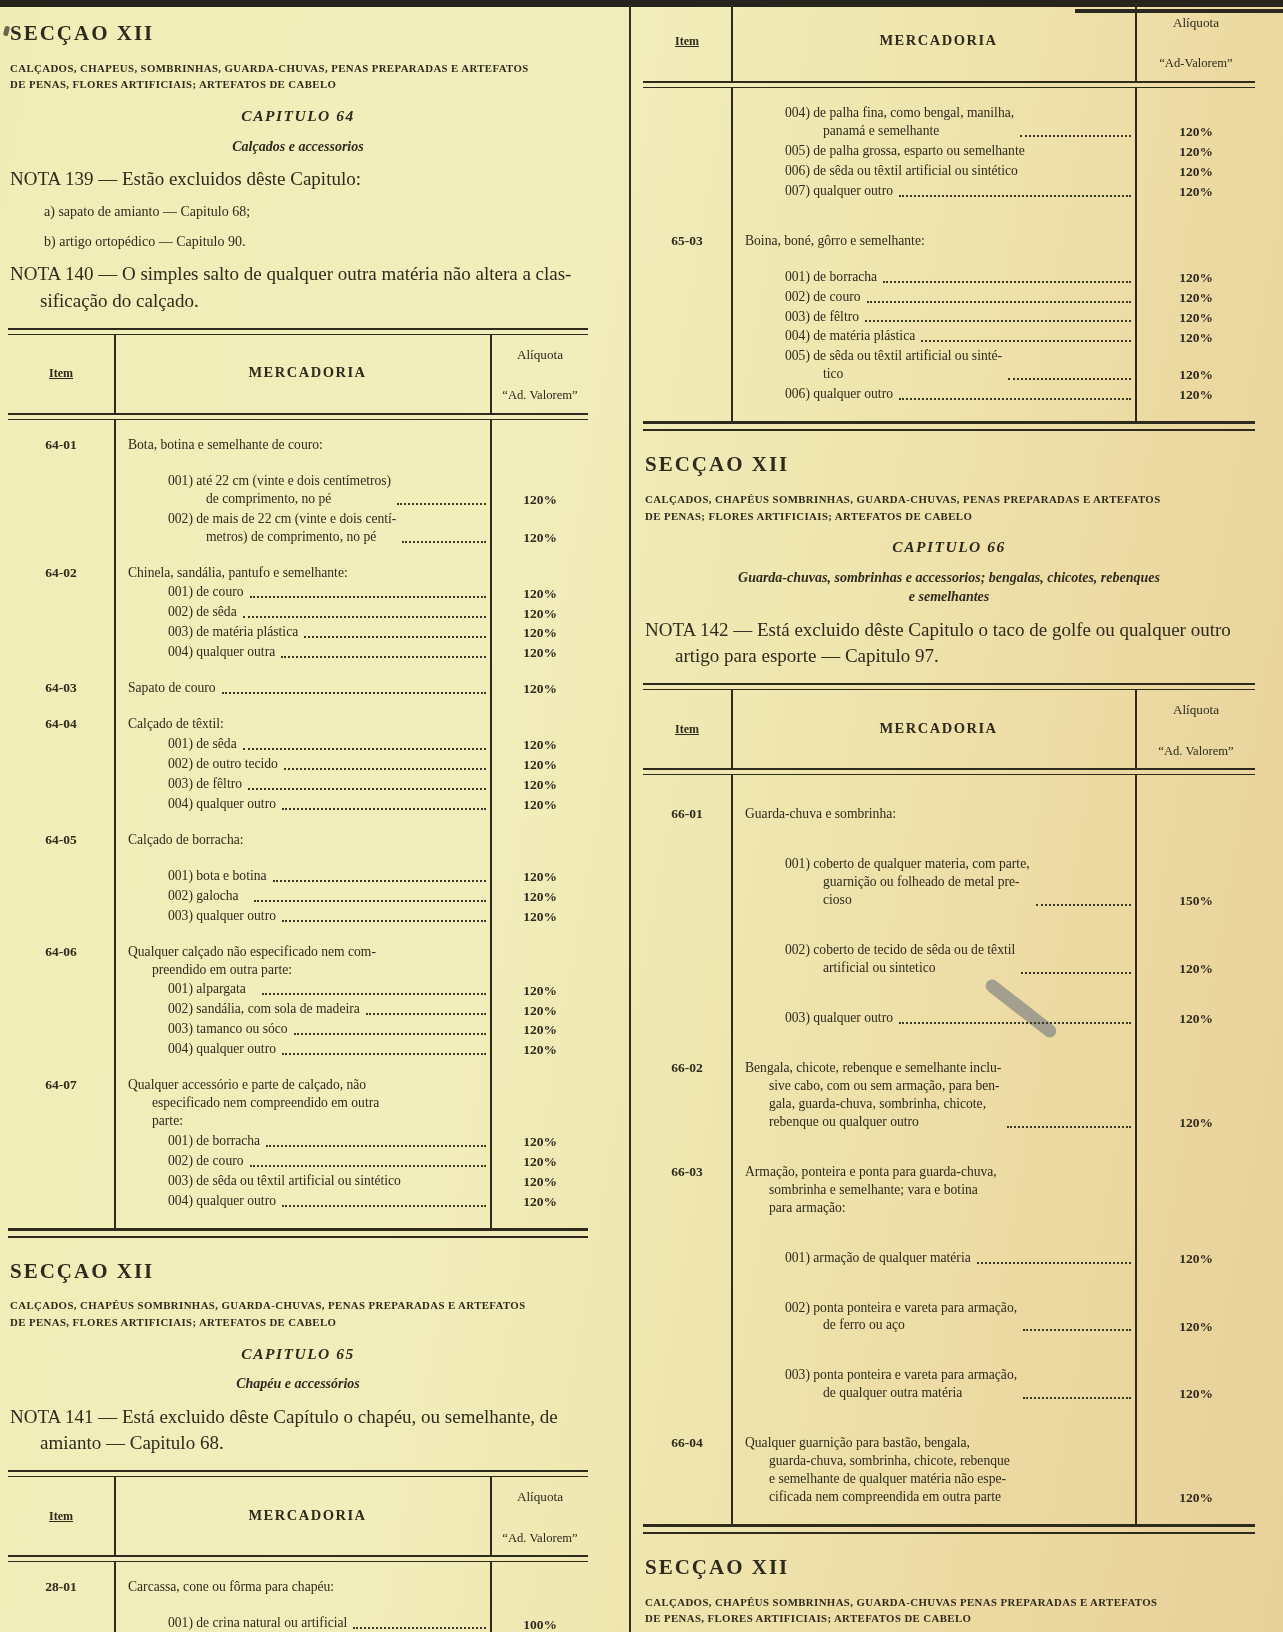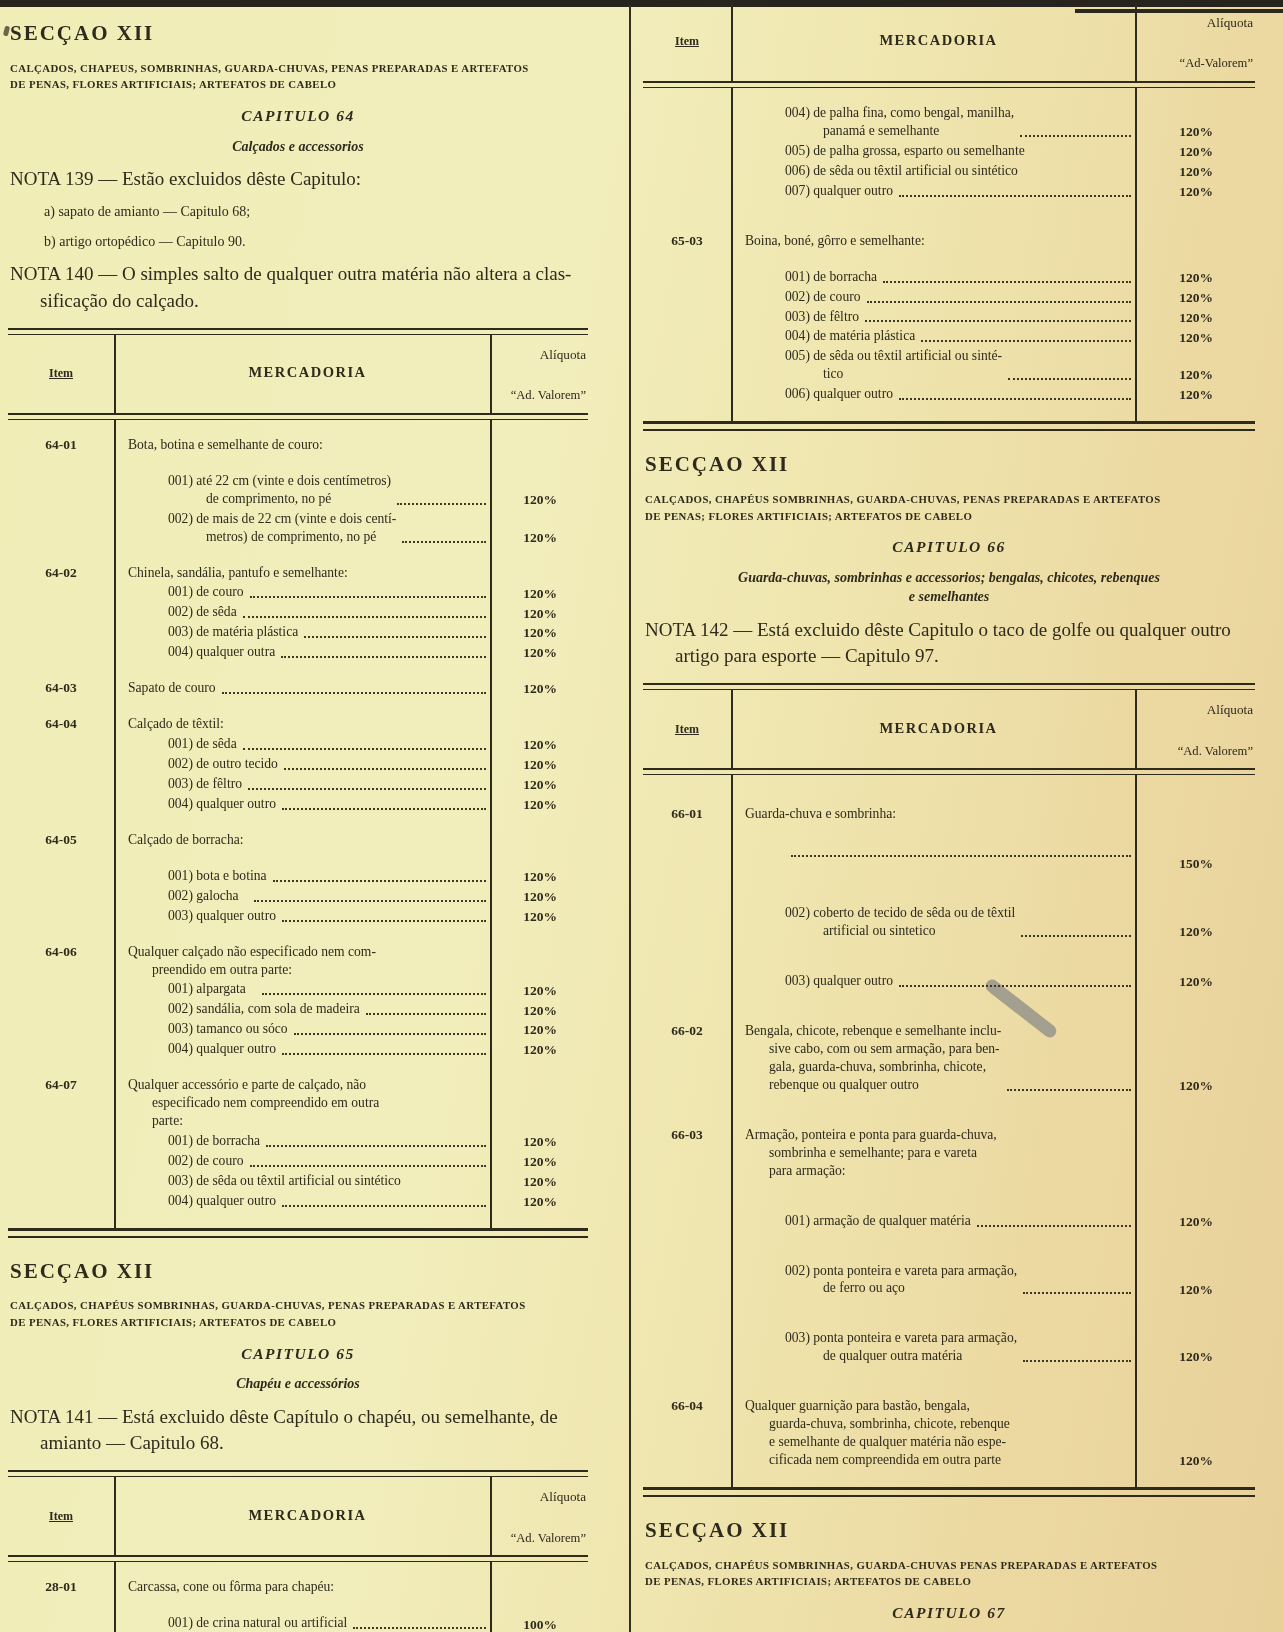--- a/index.html
+++ b/index.html
@@ -33,21 +33,21 @@
   .tar{margin-top:8px;}
   .col-right > .tar:first-child{margin-top:3px;}
   .rule{height:4px;border-top:2px solid var(--ink);border-bottom:1.5px solid var(--ink);}
   .rule.heavy{height:5px;border-top:3px solid var(--ink);border-bottom:2px solid var(--ink);}
   .grid{display:grid;grid-template-columns:106px 1fr 96px;}
   .col-right .grid{grid-template-columns:88px 1fr 118px;}
 
   .thead{height:78px;}
   .thead .c-code{display:flex;align-items:center;justify-content:center;font-size:12px;font-weight:600;text-decoration:underline;}
   .thead .c-merc{display:flex;align-items:center;justify-content:center;font-size:14.5px;font-weight:700;letter-spacing:1.5px;}
-  .thead .c-rate{display:flex;flex-direction:column;justify-content:space-between;padding:11px 2px 9px;text-align:right;}
+  .thead .c-rate{display:flex;flex-direction:column;justify-content:space-between;padding:11px 2px 9px;text-align:center;}
   .al1{font-size:13.2px;}
   .al2{font-size:12.6px;}
 
   .c-merc{border-left:2px solid var(--ink);border-right:2px solid var(--ink);padding:0 3px 2px 12px;}
   .c-code{text-align:center;font-weight:700;font-size:13.5px;}
   .tbody .c-rate{align-self:end;text-align:center;font-weight:700;font-size:13.5px;padding-bottom:1px;} .sp2{padding-top:16px;} .sp3{padding-top:30px;}
   .sprow{height:14px;}
 
   .line{display:flex;}
   .line-sub{margin-left:40px;}
@@ -511,20 +511,23 @@
         <div class="c-code sp3">66-01</div>
         <div class="c-merc sp3">
           <div class="line line-head">
             <span class="txt">Guarda-chuva e sombrinha:</span>
           </div>
         </div>
         <div class="c-rate sp3"></div>
         <div class="c-code sp3"></div>
         <div class="c-merc sp3">
           <div class="line line-sub">
+            <span class="txt">001) coberto de qualquer materia, com parte,
+guarnição ou folheado de metal pre-
+cioso</span>
             <span class="lead"></span>
           </div>
         </div>
         <div class="c-rate sp3">150%</div>
         <div class="c-code sp3"></div>
         <div class="c-merc sp3">
           <div class="line line-sub">
             <span class="txt">002) coberto de tecido de sêda ou de têxtil
 artificial ou sintetico</span>
             <span class="lead"></span>
@@ -547,21 +550,21 @@
 gala, guarda-chuva, sombrinha, chicote,
 rebenque ou qualquer outro</span>
             <span class="lead"></span>
           </div>
         </div>
         <div class="c-rate sp3">120%</div>
         <div class="c-code sp3">66-03</div>
         <div class="c-merc sp3">
           <div class="line line-head">
             <span class="txt">Armação, ponteira e ponta para guarda-chuva,
-sombrinha e semelhante; para e vareta
+sombrinha e semelhante; vara e botina
 para armação:</span>
           </div>
         </div>
         <div class="c-rate sp3"></div>
         <div class="c-code sp3"></div>
         <div class="c-merc sp3">
           <div class="line line-sub">
             <span class="txt">001) armação de qualquer matéria</span>
             <span class="lead"></span>
           </div>

